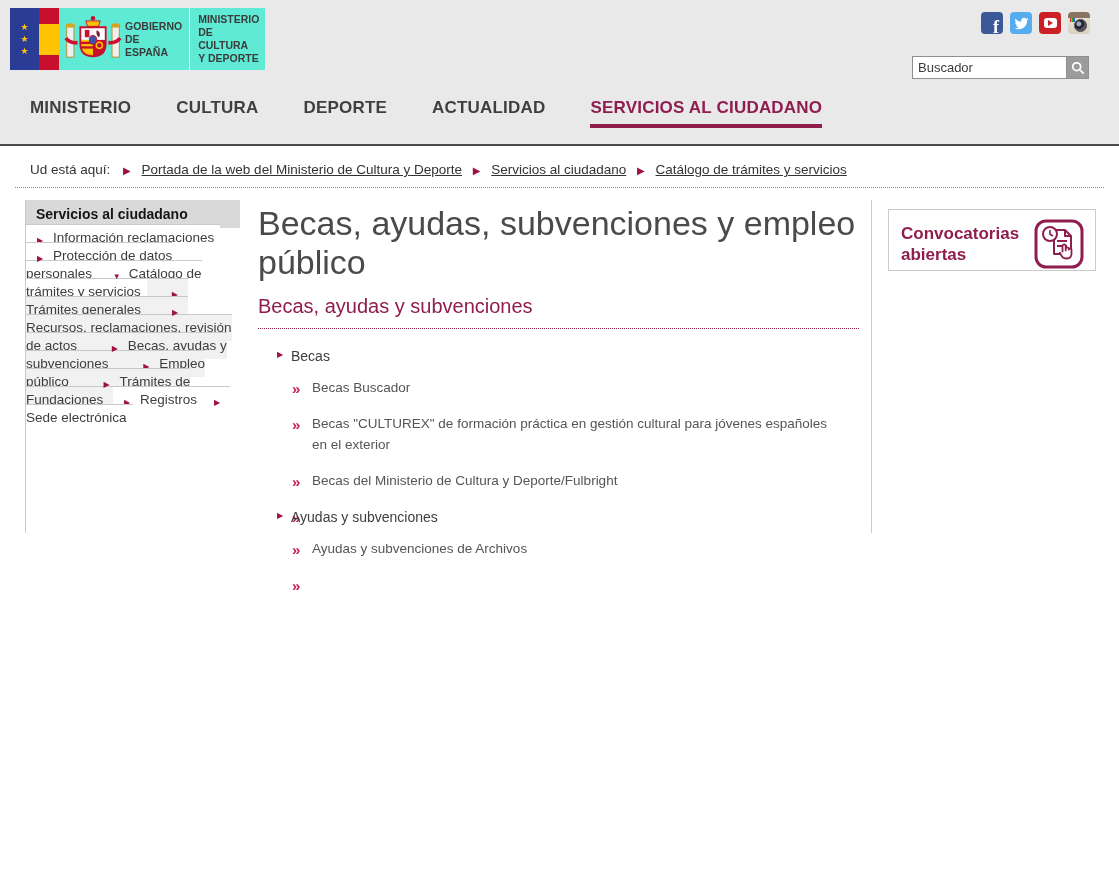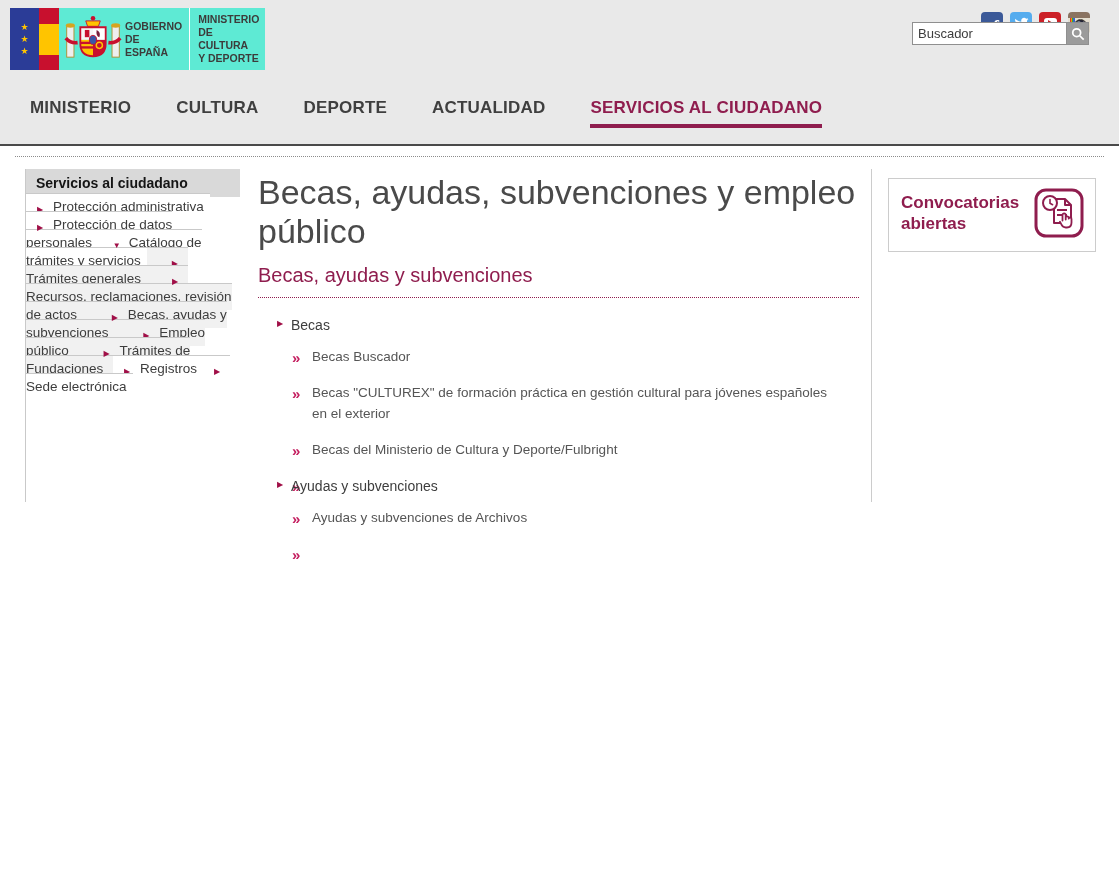--- a/index.html
+++ b/index.html
@@ -35,21 +35,21 @@
   .tw { background:#55acee; display:flex; align-items:center; justify-content:center; }
   .yt { background:#cc2027; display:flex; align-items:center; justify-content:center; }
   .yt .ytbtn { width:13px; height:10px; background:#fff; border-radius:3px; display:flex; align-items:center; justify-content:center; }
   .yt .ytbtn i { display:block; width:0; height:0; border-left:5px solid #cc2027; border-top:3px solid transparent; border-bottom:3px solid transparent; margin-left:1px; }
   .ig { background:linear-gradient(180deg,#8a7361 0%,#8a7361 28%,#e6e0d2 28%,#d9d2c2 100%); }
   .ig::before { content:""; position:absolute; left:2px; top:6px; width:5px; height:4px;
     background:linear-gradient(90deg,#d33 0 1px,#e90 1px 2px,#3a3 2px 3px,#36c 3px 5px); }
   .ig::after { content:""; position:absolute; left:5.5px; top:7px; width:11px; height:11px; border-radius:50%;
     background:radial-gradient(circle at 35% 35%, #9ab 0 2px, #223 3px 5px, #556 5px); border:1px solid #443f36; }
 
-  .searchbar { position:absolute; top:22px; left:912px; display:flex; }
+  .searchbar { position:absolute; top:56px; left:912px; display:flex; }
   .searchbar input { width:154px; height:23px; border:1px solid #8f8f8f; border-right:none; background:#fff; font-size:13px; padding:0 5px; color:#333; font-family:"Liberation Sans",sans-serif; }
   .searchbar input::placeholder { color:#3d3d3d; opacity:1; }
   .searchbar button { width:23px; height:23px; background:#9b9b9b; border:1px solid #8f8f8f; display:flex; align-items:center; justify-content:center; cursor:pointer; padding:0; }
 
   .nav { position:absolute; left:30px; top:98px; display:flex; }
   .nav-item { font-size:17px; font-weight:bold; color:#3f3f3f; margin-right:45px; letter-spacing:0.2px; cursor:pointer; white-space:nowrap; }
   .nav-item.active { color:#8f1d4e; padding-bottom:6px; border-bottom:4px solid #8f1d4e; }
 
   
   .breadcrumb { margin:16px 30px 0; font-size:13.5px; color:#333; }
@@ -73,21 +73,21 @@
   .h2 { font-size:20px; color:#8f1d4e; font-weight:normal; padding-bottom:10px; border-bottom:1px dotted #8f1d4e; }
   .groups { margin-top:18px; padding-left:19px; list-style:none; }
   .group-item { margin-bottom:16px; }
   .group-label { position:relative; font-size:14px; color:#3d3d3d; padding-left:14px; cursor:pointer; }
   .group-label .gb { position:absolute; left:0; top:2px; font-size:8px; color:#a00f47; }
   .sub-list { margin:13px 0 0; padding-left:15px; list-style:none; }
   .sub-li { position:relative; margin-bottom:15px; padding-left:20px; font-size:13.5px; color:#555; line-height:1.55; max-width:540px; cursor:pointer; }
   .sub-li .chev { position:absolute; left:0; top:-1px; color:#c41e5f; font-weight:bold; font-size:15px; }
 
   .rightcol { width:218px; min-width:218px; padding-left:16px; }
-  .convo-box { margin-top:9px; width:208px; border:1px solid #ccc; background:#fff; padding:8px 10px 12px 12px; display:flex; align-items:center; gap:6px; cursor:pointer; }
+  .convo-box { margin-top:9px; width:208px; border:1px solid #ccc; background:#fff; padding:8px 10px 0 12px; display:flex; align-items:center; gap:6px; cursor:pointer; }
   .convo-title { flex:1; font-size:17px; font-weight:bold; color:#8f1d4e; line-height:1.25; }
 </style>
 </head>
 <body>
 
 <div class="page">
 
   <header class="top">
 
     <a class="logo-group">
@@ -172,29 +172,38 @@
 
     <nav class="nav">
       <a class="nav-item">MINISTERIO</a>
       <a class="nav-item">CULTURA</a>
       <a class="nav-item">DEPORTE</a>
       <a class="nav-item">ACTUALIDAD</a>
       <a class="nav-item active">SERVICIOS AL CIUDADANO</a>
     </nav>
   </header>
 
+  <div class="breadcrumb">
+    <span class="crumb-prefix">Ud está aquí:</span>
+    <span class="crumb-arrow">▶</span>
+    <a class="crumb-link">Portada de la web del Ministerio de Cultura y Deporte</a>
+    <span class="crumb-arrow">▶</span>
+    <a class="crumb-link">Servicios al ciudadano</a>
+    <span class="crumb-arrow">▶</span>
+    <a class="crumb-link">Catálogo de trámites y servicios</a>
+  </div>
   <div class="dotted"></div>
 
   <div class="content-row">
 
     <aside class="sidebar">
       <div class="sb-header">Servicios al ciudadano</div>
       <a class="sb-item">
         <span class="sb-bullet">▶</span>
-        <span>Protección administrativa</span>
+        <span>Información reclamaciones</span>
       </a>
       <a class="sb-item">
         <span class="sb-bullet">▶</span>
         <span>Protección de datos personales</span>
       </a>
       <a class="sb-item">
         <span class="sb-bullet">▼</span>
         <span>Catálogo de trámites y servicios</span>
       </a>
       <a class="sb-item sub">

